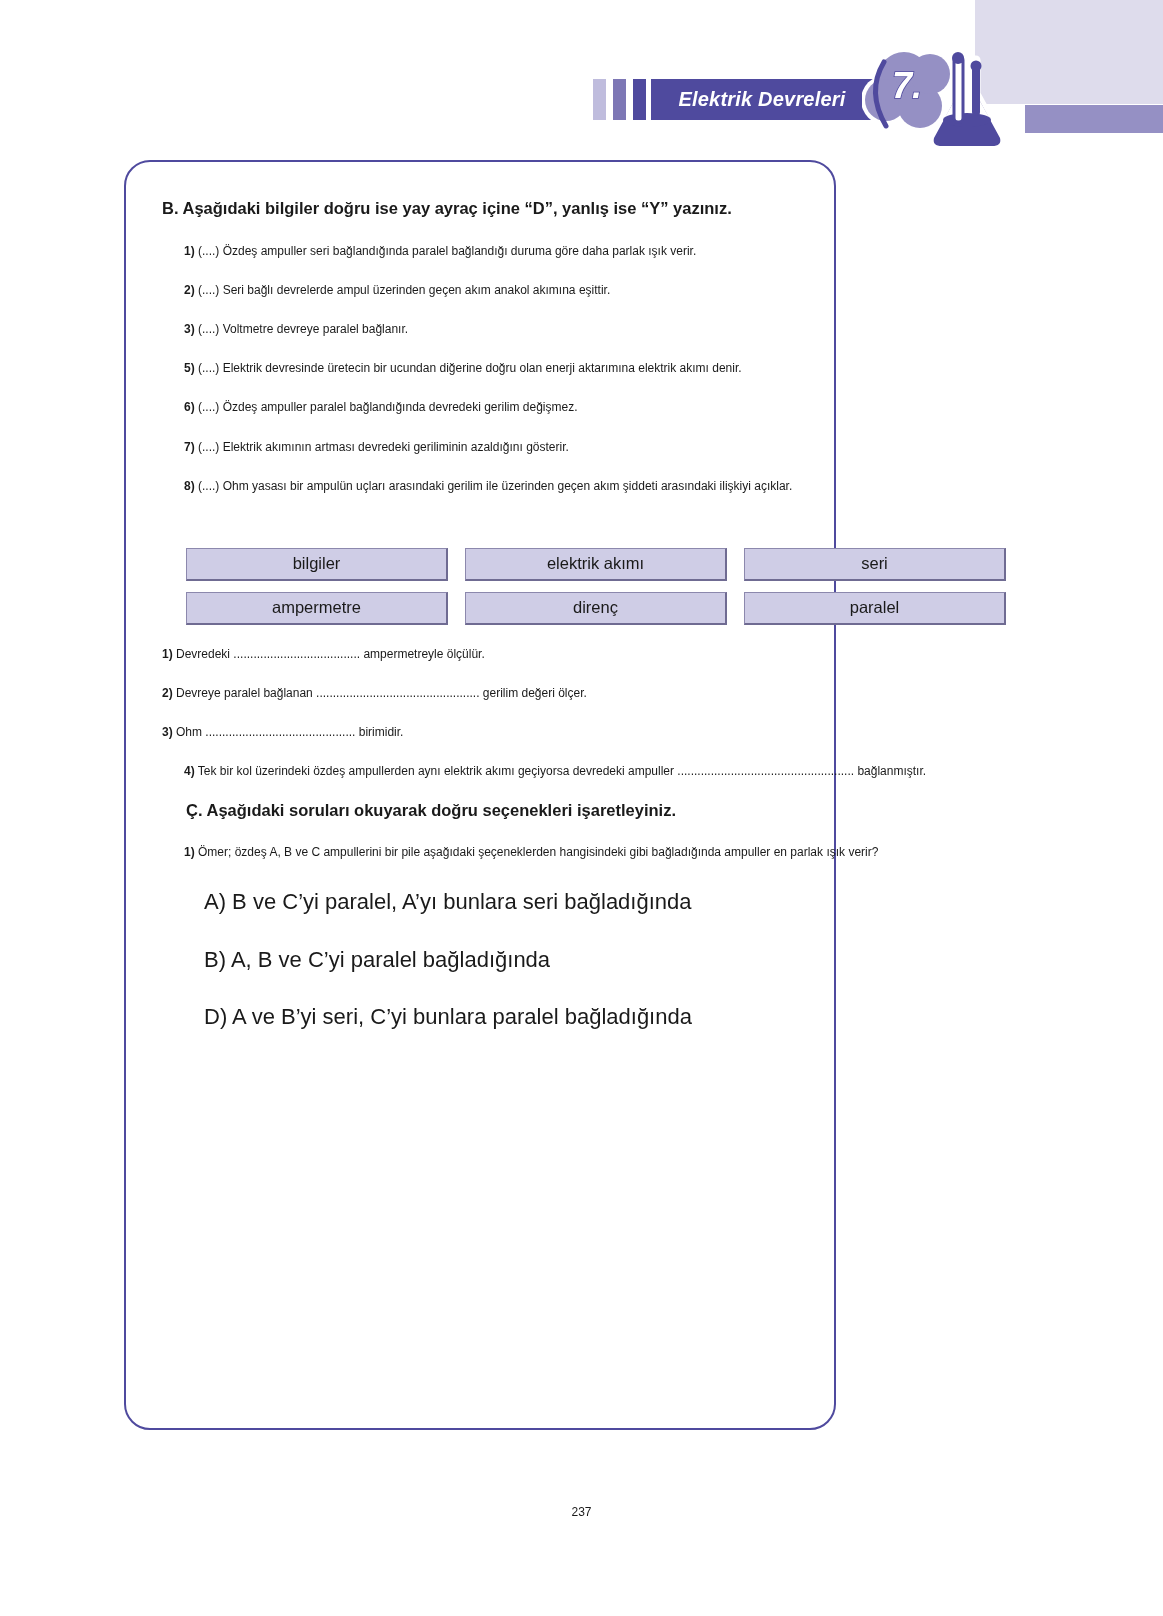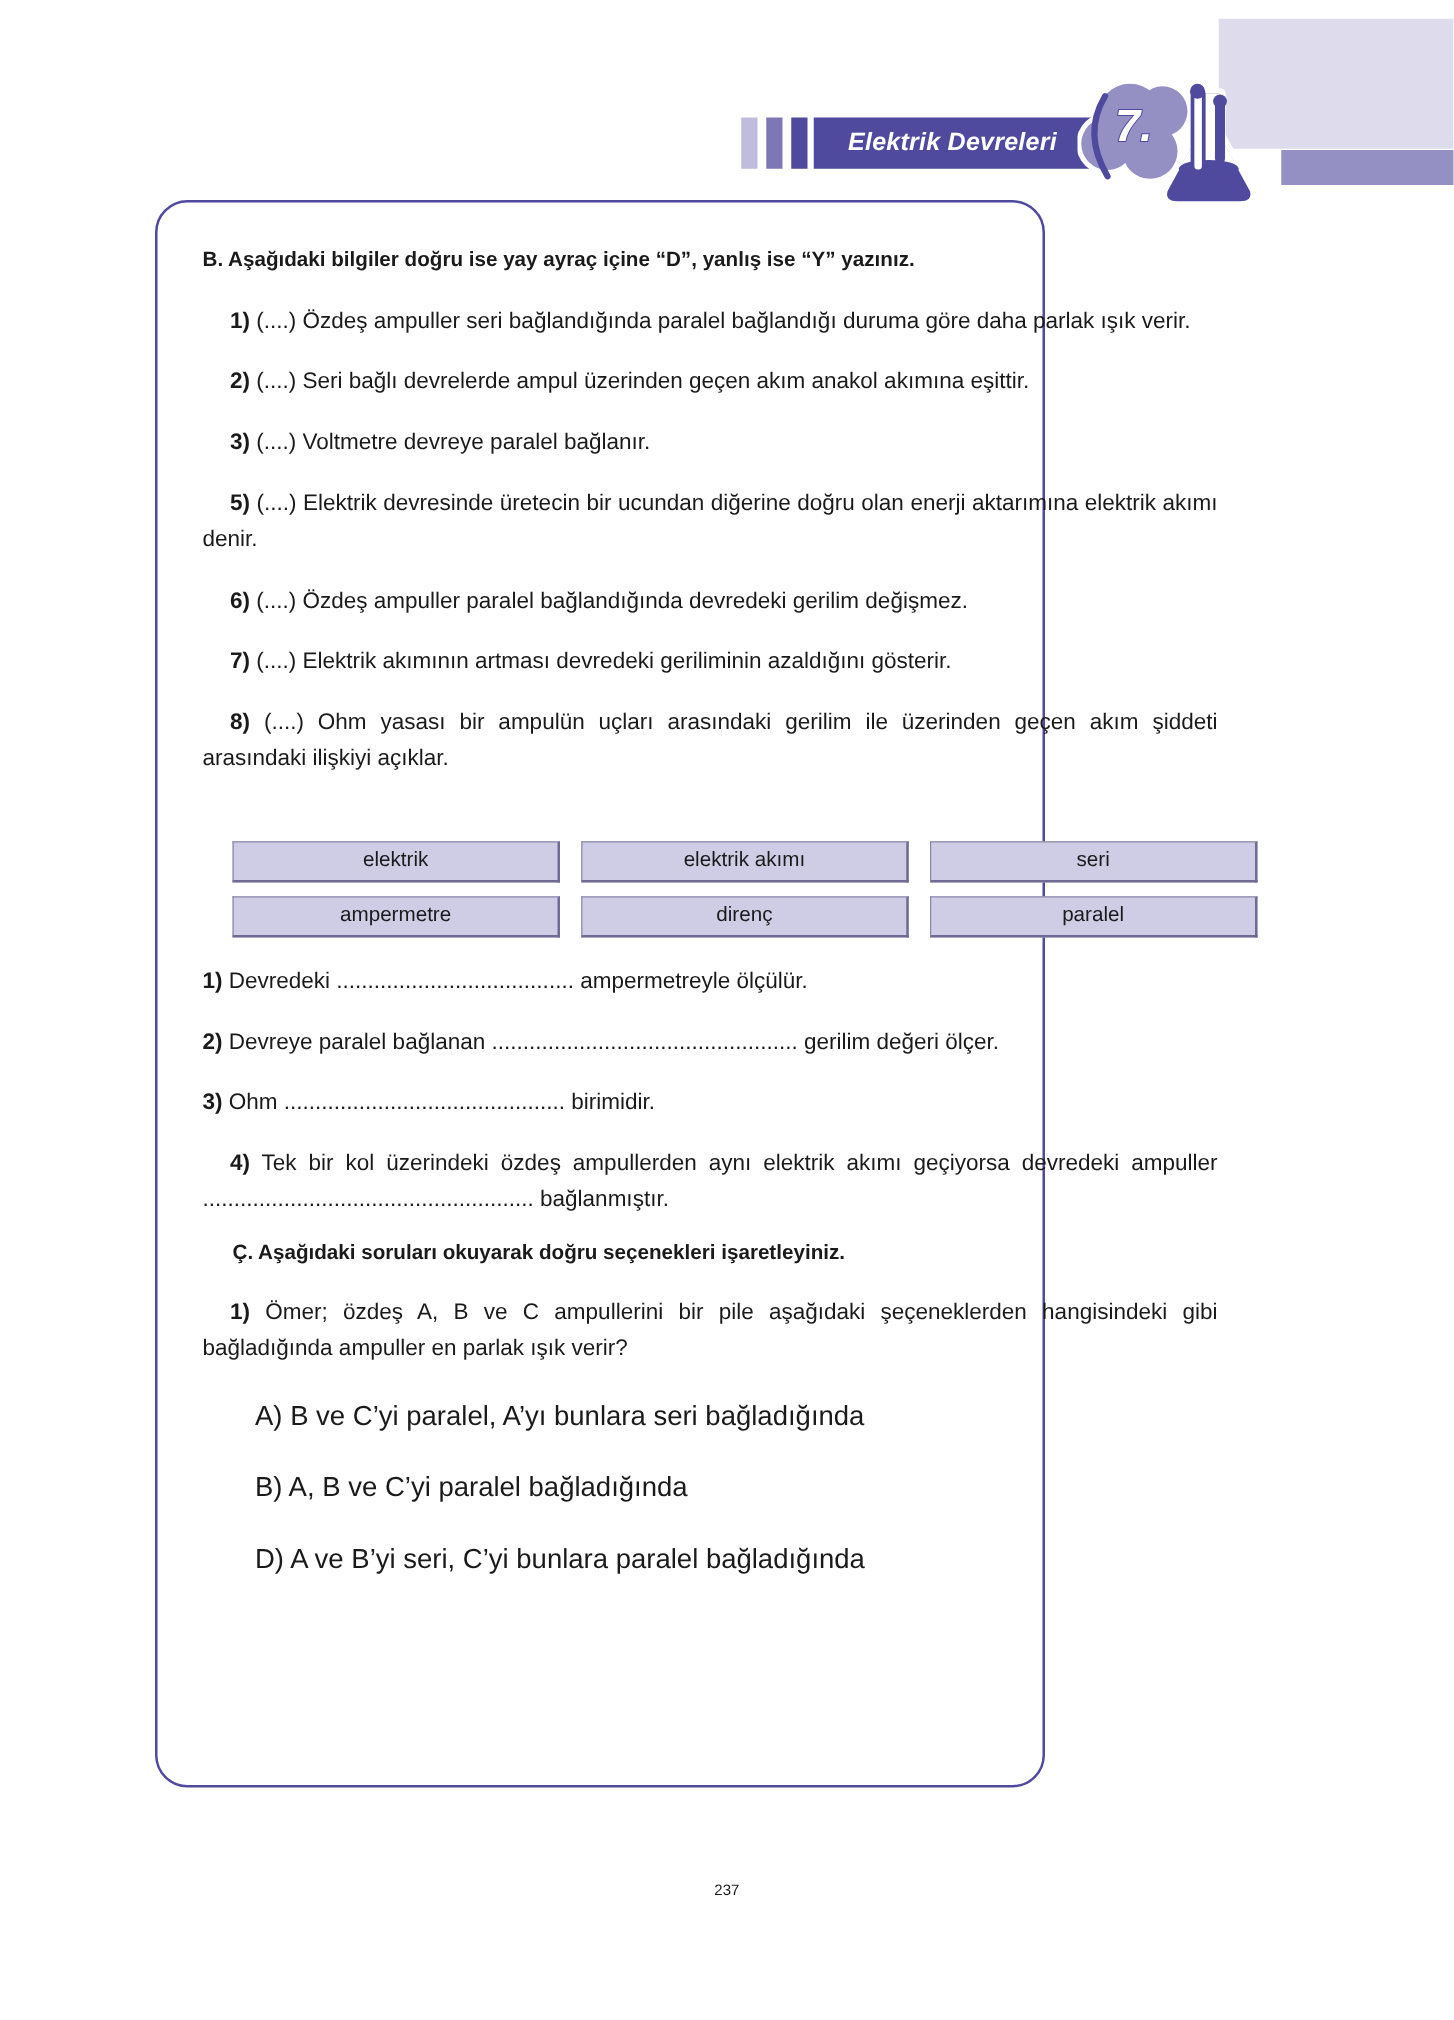--- a/index.html
+++ b/index.html
@@ -15,21 +15,21 @@
     position: relative;
     width: 1163px;
     height: 1616px;
     background: #ffffff;
     overflow: hidden;
   }
 
   
   .header {
     position: absolute;
-    top: 15px; left: 0;
+    top: 0; left: 0;
     width: 1163px;
     height: 160px;
   }
 
   
   .hdr-block-light {
     position: absolute;
     top: 0;
     left: 975px;
     width: 188px;
@@ -121,21 +121,21 @@
     font-weight: bold;
     color: #1a1a1a;
     line-height: 1.55;
     text-align: justify;
     margin-top: 16px;
     text-indent: 24px;
   }
   .sec-head.no-indent { text-indent: 0; }
 
   .q {
-    font-size: 18px;
+    font-size: 12px;
     color: #1a1a1a;
     line-height: 1.6;
     text-align: justify;
     margin-top: 20px;
   }
   .q.indent { text-indent: 22px; }
   .q b { font-weight: bold; }
 
   .q-just {
     text-align: justify;
@@ -278,21 +278,21 @@
 
       <div class="q indent q-just">
         <b>8)</b>
         <span>(....) Ohm yasası bir ampulün uçları arasındaki gerilim ile üzerinden geçen akım şiddeti arasındaki ilişkiyi açıklar.</span>
       </div>
 
       <div class="spacer-lg"></div>
 
 
       <div class="wordgrid">
-        <div class="wordbox">elektrik</div>
+        <div class="wordbox">bilgiler</div>
         <div class="wordbox">elektrik akımı</div>
         <div class="wordbox">seri</div>
         <div class="wordbox">ampermetre</div>
         <div class="wordbox">direnç</div>
         <div class="wordbox">paralel</div>
       </div>
 
       <div class="q" style="">
         <b>1)</b>
         <span>Devredeki ...................................... ampermetreyle ölçülür.</span>

